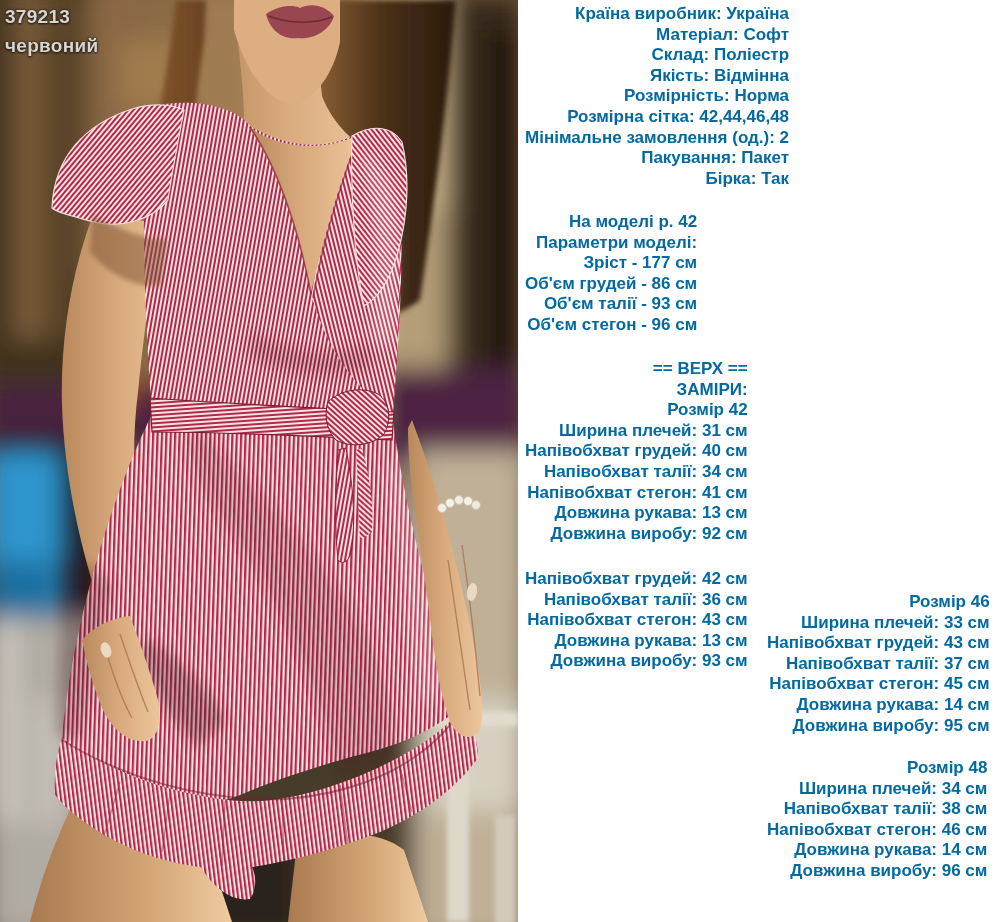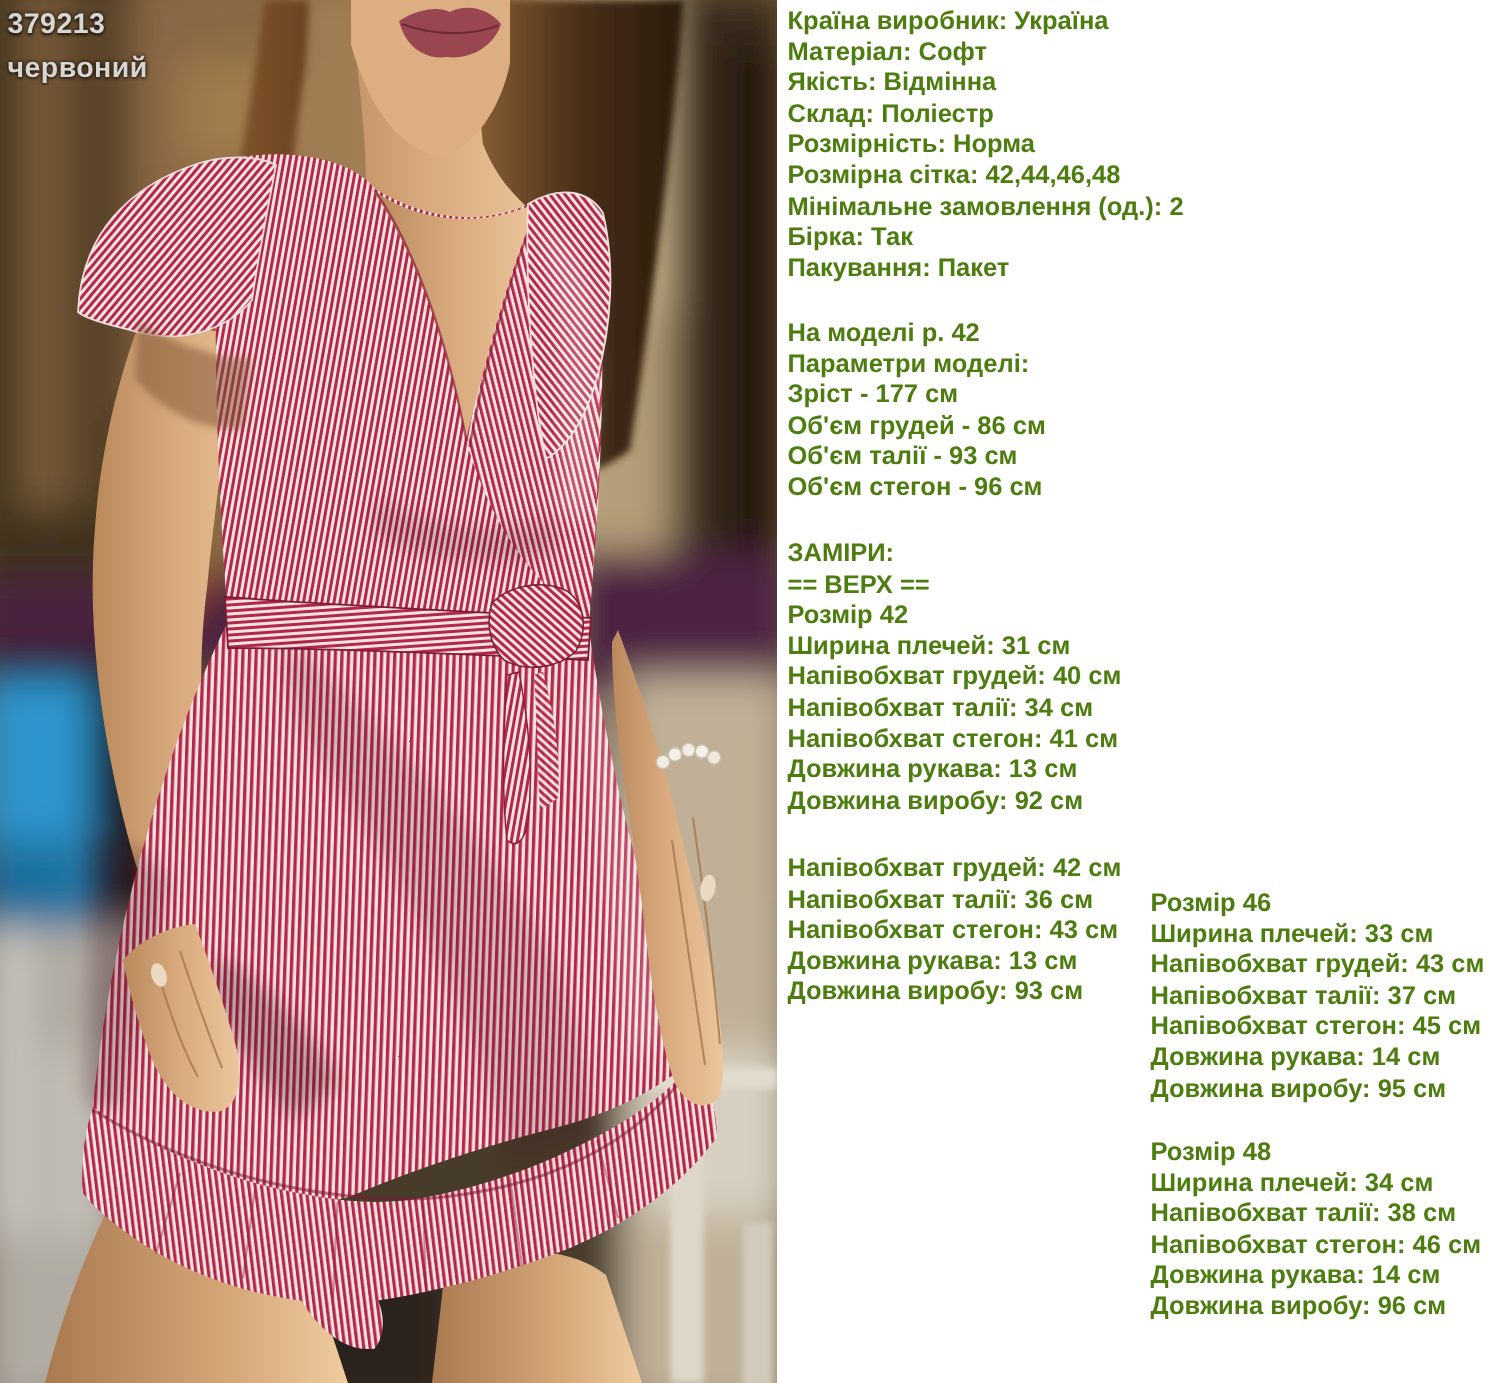--- a/index.html
+++ b/index.html
@@ -5,21 +5,21 @@
   html,body{margin:0;padding:0;background:#fff;}
   body{width:1000px;height:922px;overflow:hidden;font-family:"Liberation Sans","DejaVu Sans",sans-serif;}
   .stage{position:relative;width:1000px;height:922px;background:#fff;}
   
   .photo{position:absolute;left:0;top:0;width:518px;height:922px;overflow:hidden;background:#7a5c3d;padding-left:16px;}
   .photo svg{position:absolute;left:0;top:0;}
   .photo-caption{position:absolute;left:5px;top:2px;font-size:19px;font-weight:700;line-height:29px;
     color:#d8d6d3;text-shadow:0 0 3px rgba(25,18,10,.9),0 1px 2px rgba(25,18,10,.8);letter-spacing:.3px;}
   
   .panel{position:absolute;left:518px;top:0;width:482px;height:922px;background:#ffffff;}
-  .block{position:absolute;font-size:17px;font-weight:700;line-height:20.6px;color:#4d7c0f;}
+  .block{position:absolute;font-size:17px;font-weight:700;line-height:20.6px;color:#0369a1;text-align:right;}
   .block .line{white-space:nowrap;}
   .b0{left:7px;top:4px}
   .b1{left:7px;top:212px}
   .b2{left:7px;top:359px}
   .b3{left:7px;top:569px}
   .b4{left:249px;top:592px}
   .b5{left:249px;top:758px}
 </style>
 </head>
 <body>
@@ -192,39 +192,39 @@
     <div class="photo-caption">
       <div>379213</div>
       <div>червоний</div>
     </div>
   </div>
 
   <div class="panel">
     <div class="block b0">
         <div class="line">Країна виробник: Україна</div>
         <div class="line">Матеріал: Софт</div>
+        <div class="line">Склад: Поліестр</div>
         <div class="line">Якість: Відмінна</div>
-        <div class="line">Склад: Поліестр</div>
         <div class="line">Розмірність: Норма</div>
         <div class="line">Розмірна сітка: 42,44,46,48</div>
         <div class="line">Мінімальне замовлення (од.): 2</div>
+        <div class="line">Пакування: Пакет</div>
         <div class="line">Бірка: Так</div>
-        <div class="line">Пакування: Пакет</div>
       </div>
     <div class="block b1">
         <div class="line">На моделі р. 42</div>
         <div class="line">Параметри моделі:</div>
         <div class="line">Зріст - 177 см</div>
         <div class="line">Об'єм грудей - 86 см</div>
         <div class="line">Об'єм талії - 93 см</div>
         <div class="line">Об'єм стегон - 96 см</div>
       </div>
     <div class="block b2">
+        <div class="line">== ВЕРХ ==</div>
         <div class="line">ЗАМІРИ:</div>
-        <div class="line">== ВЕРХ ==</div>
         <div class="line">Розмір 42</div>
         <div class="line">Ширина плечей: 31 см</div>
         <div class="line">Напівобхват грудей: 40 см</div>
         <div class="line">Напівобхват талії: 34 см</div>
         <div class="line">Напівобхват стегон: 41 см</div>
         <div class="line">Довжина рукава: 13 см</div>
         <div class="line">Довжина виробу: 92 см</div>
       </div>
     <div class="block b3">
         <div class="line">Напівобхват грудей: 42 см</div>

